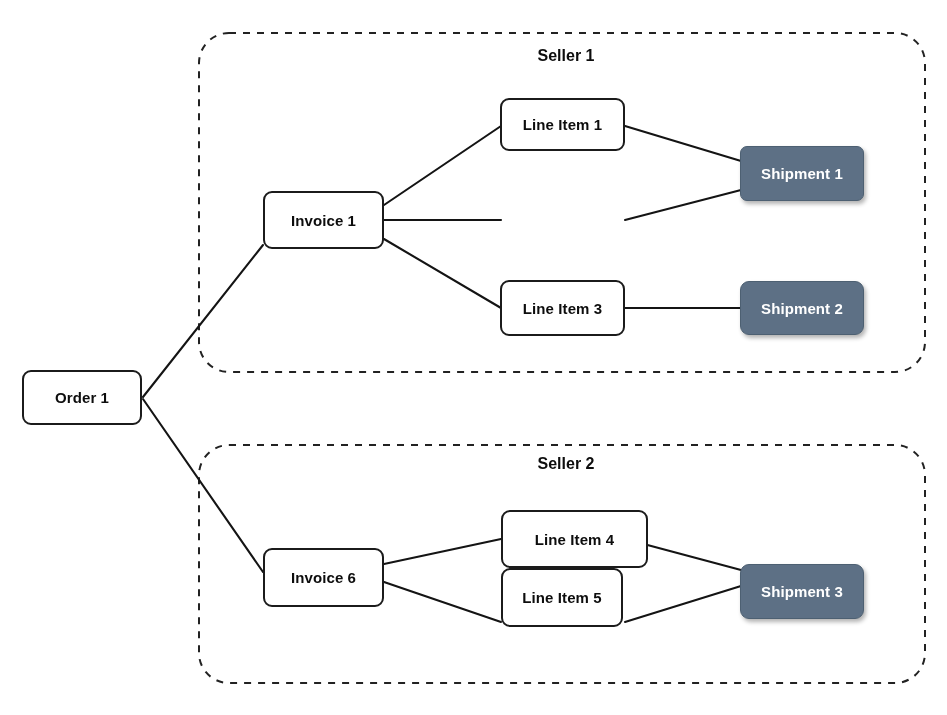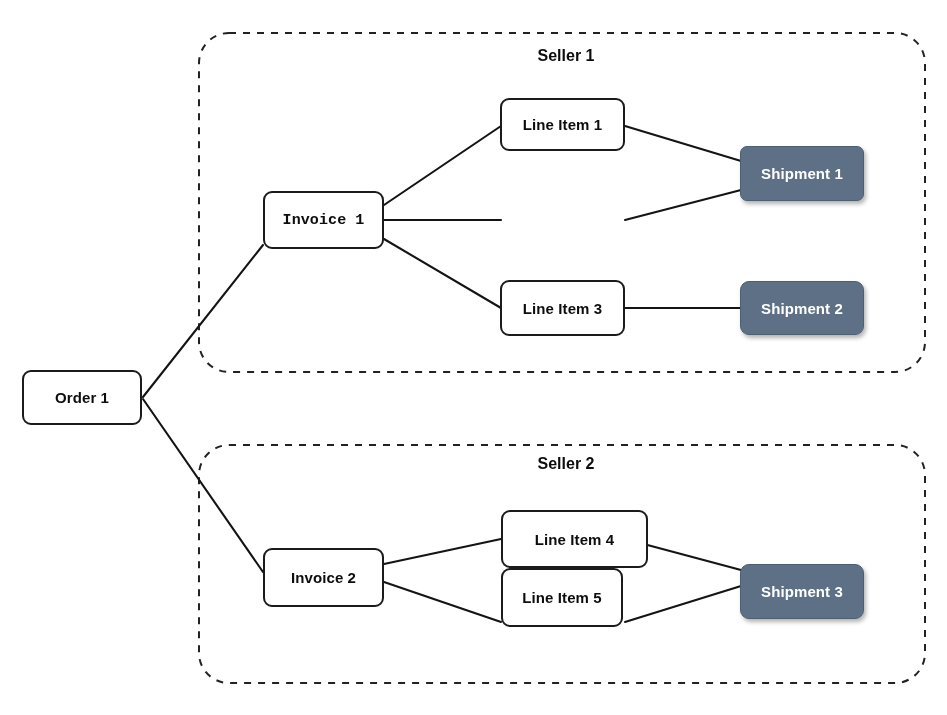--- a/index.html
+++ b/index.html
@@ -85,28 +85,28 @@
       <line x1="625" y1="539" x2="741" y2="570"></line>
       <line x1="625" y1="622" x2="741" y2="586"></line>
     </g>
   </svg>
 
   <div class="group-label" style="left:566px; top:47px;">Seller 1</div>
   <div class="group-label" style="left:566px; top:455px;">Seller 2</div>
 
   <div class="node plain" style="left:22px; top:370px; width:120px; height:55px;">Order 1</div>
 
-  <div class="node plain" style="left:263px; top:191px; width:121px; height:58px;font-family:Liberation Mono, monospace;">Invoice 1</div>
+  <div class="node plain" style="left:263px; top:191px; width:121px; height:58px;">Invoice 1</div>
 
   <div class="node plain" style="left:500px; top:98px; width:125px; height:53px;">Line Item 1</div>
   <div class="node plain" style="left:500px; top:280px; width:125px; height:56px;">Line Item 3</div>
 
   <div class="node shipment" style="left:740px; top:146px; width:124px; height:55px;border-radius:7px;">Shipment 1</div>
   <div class="node shipment" style="left:740px; top:281px; width:124px; height:54px;">Shipment 2</div>
 
-  <div class="node plain" style="left:263px; top:548px; width:121px; height:59px;">Invoice 2</div>
+  <div class="node plain" style="left:263px; top:548px; width:121px; height:59px;">Invoice 6</div>
 
   <div class="node plain" style="left:501px; top:510px; width:147px; height:58px;">Line Item 4</div>
   <div class="node plain" style="left:501px; top:568px; width:122px; height:59px;">Line Item 5</div>
 
   <div class="node shipment" style="left:740px; top:536px; width:124px; height:55px;margin-top:28px;">Shipment 3</div>
 
 </div>
 
 </body></html>

